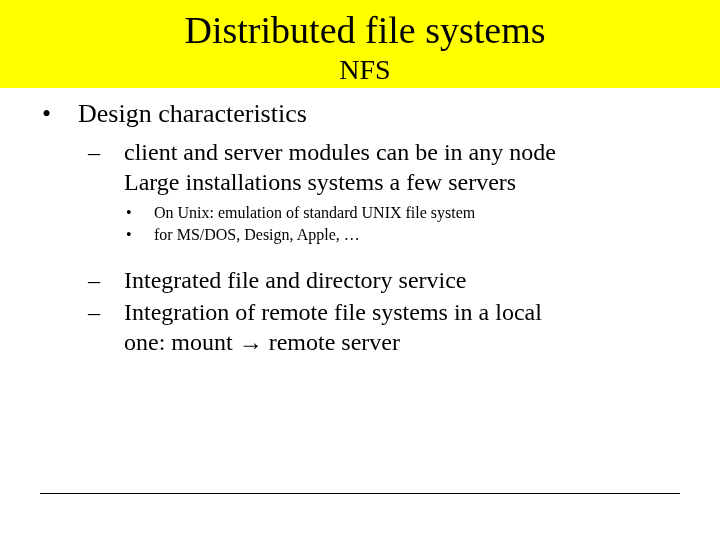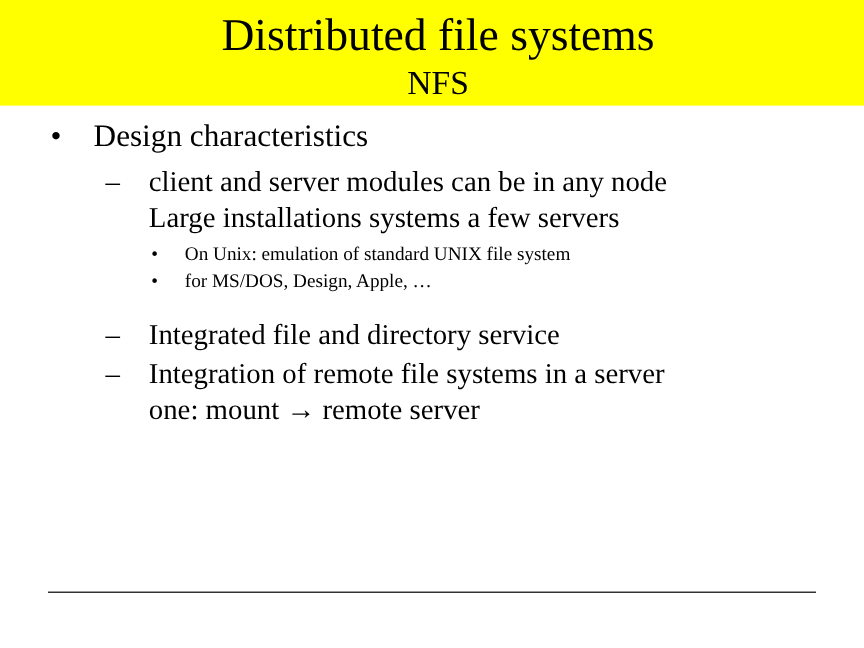--- a/index.html
+++ b/index.html
@@ -55,21 +55,21 @@
         <div class="lvl3">
           <span class="dot">•</span><span>for MS/DOS,  Design, Apple, …</span>
         </div>
       </div>
 
       <div class="lvl2" style="margin-top:20px;">
         <span class="dash">–</span><span>Integrated file and directory service</span>
       </div>
 
       <div class="lvl2">
-        <span class="dash">–</span><span>Integration of remote file systems in a server</span>
+        <span class="dash">–</span><span>Integration of remote file systems in a local</span>
       </div>
       <div class="cont">
         <span>one:  mount </span><span class="arrow">→</span><span> remote server</span>
       </div>
 
     </div>
   </div>
 
   <div class="footer-rule"></div>
 

